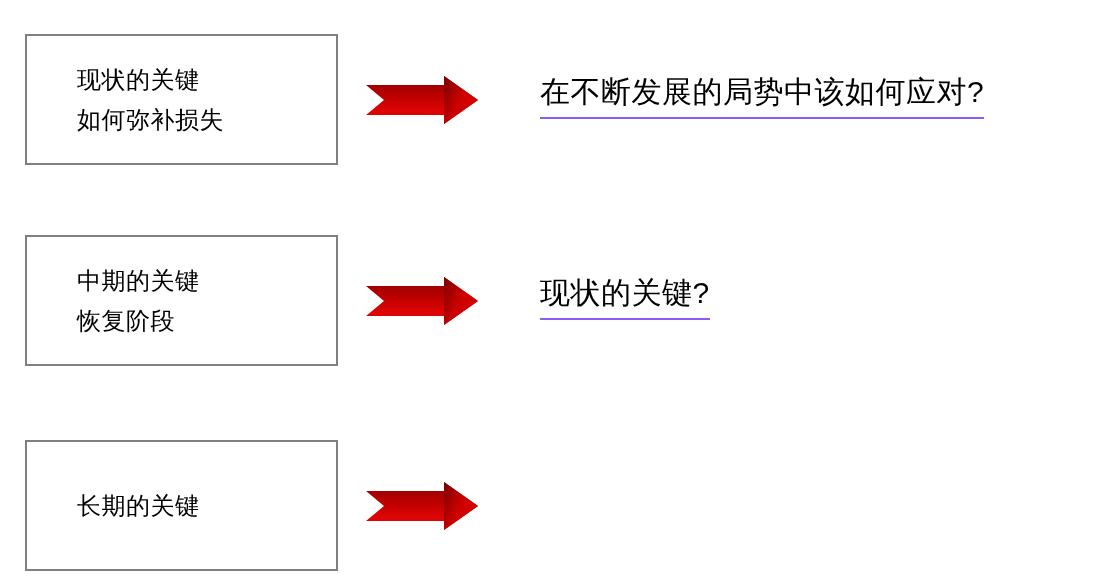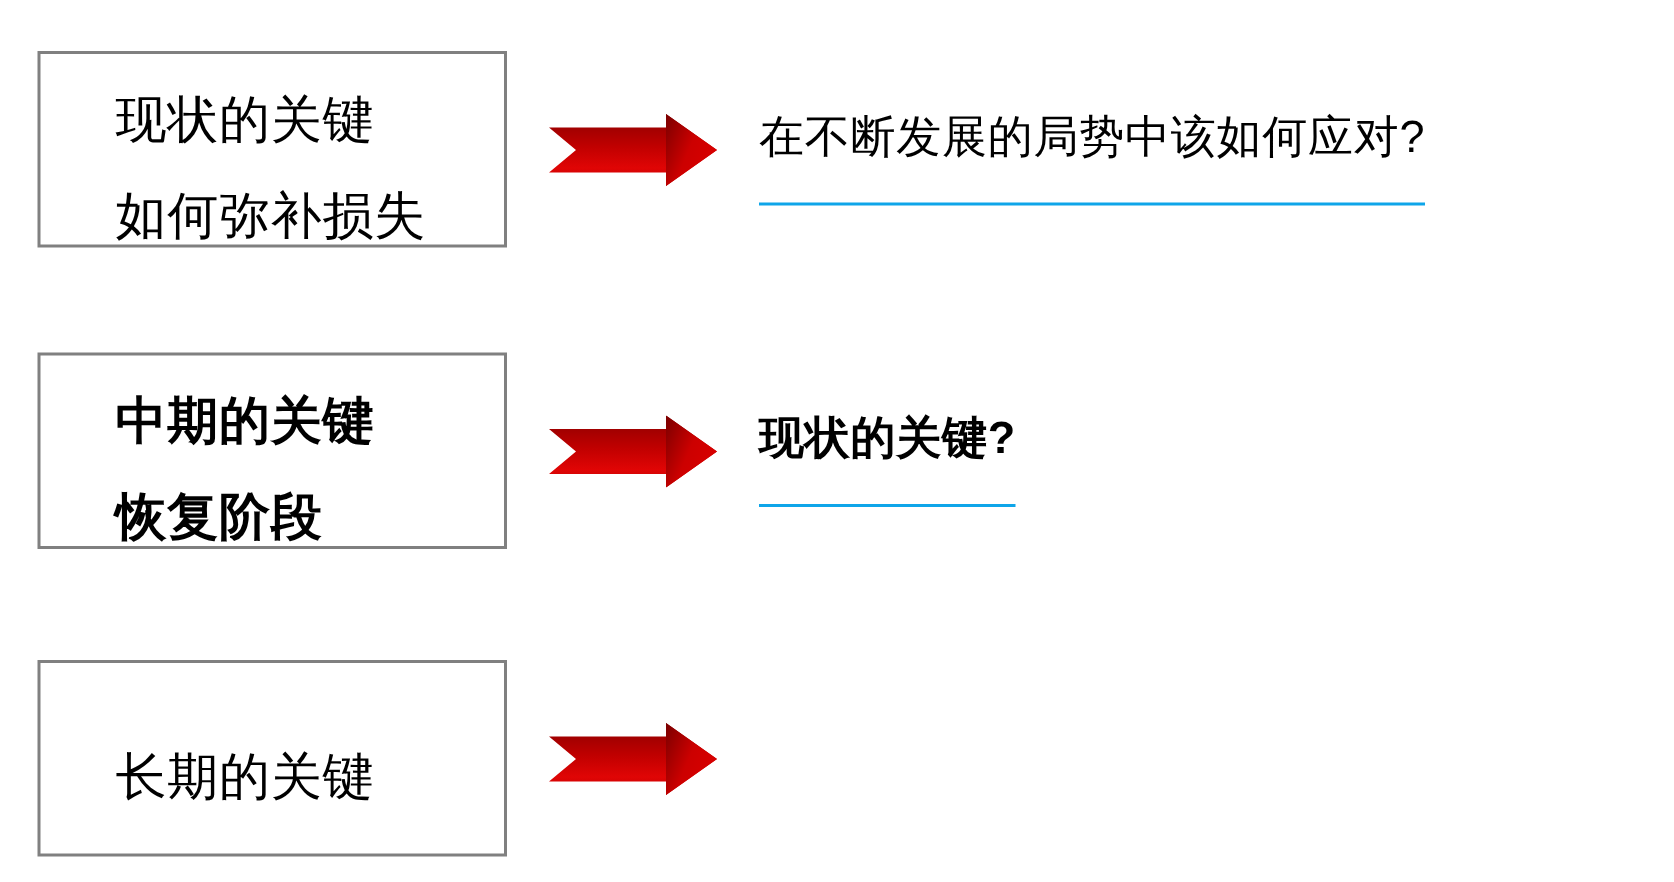--- a/index.html
+++ b/index.html
@@ -23,21 +23,21 @@
   }
 
   
   .phase-row {
     position: absolute;
     left: 0;
     width: 1116px;
     height: 131px;
   }
   .row-1 { top: 34px; }
-  .row-2 { top: 235px; font-weight: bold; }
+  .row-2 { top: 235px; }
   .row-3 { top: 440px; }
 
   
   .stage-box {
     position: absolute;
     left: 25px;
     top: 0;
     width: 313px;
     height: 131px;
     box-sizing: border-box;
@@ -48,53 +48,52 @@
     align-items: flex-start;
     justify-content: center;
   }
   .stage-box-inner {
     display: flex;
     flex-direction: column;
     align-items: flex-start;
     padding-left: 50px;
   }
   .stage-line {
-    font-size: 34px;
+    font-size: 24px;
     line-height: 40px;
     color: #000000;
     white-space: nowrap;
     letter-spacing: 0.5px;
-    margin-top: 24px;
   }
 
   
   .arrow-wrap {
     position: absolute;
     left: 366px;
     top: 42px;
     width: 112px;
     height: 48px;
   }
   .arrow-svg {
     display: block;
     width: 112px;
     height: 48px;
   }
 
   
   .question {
     position: absolute;
-    left: 506px;
+    left: 540px;
     top: 36px;
     font-size: 30px;
     line-height: 44px;
     color: #000000;
     white-space: nowrap;
-    border-bottom: 2px solid #0ea5e9;
-    padding-bottom: 21px;
+    border-bottom: 2px solid #8b5cf6;
+    padding-bottom: 3px;
     letter-spacing: 0.5px;
   }
 </style>
 </head>
 <body>
 
 <div id="canvas">
 
   <div class="phase-row row-1">
     <div class="stage-box">

